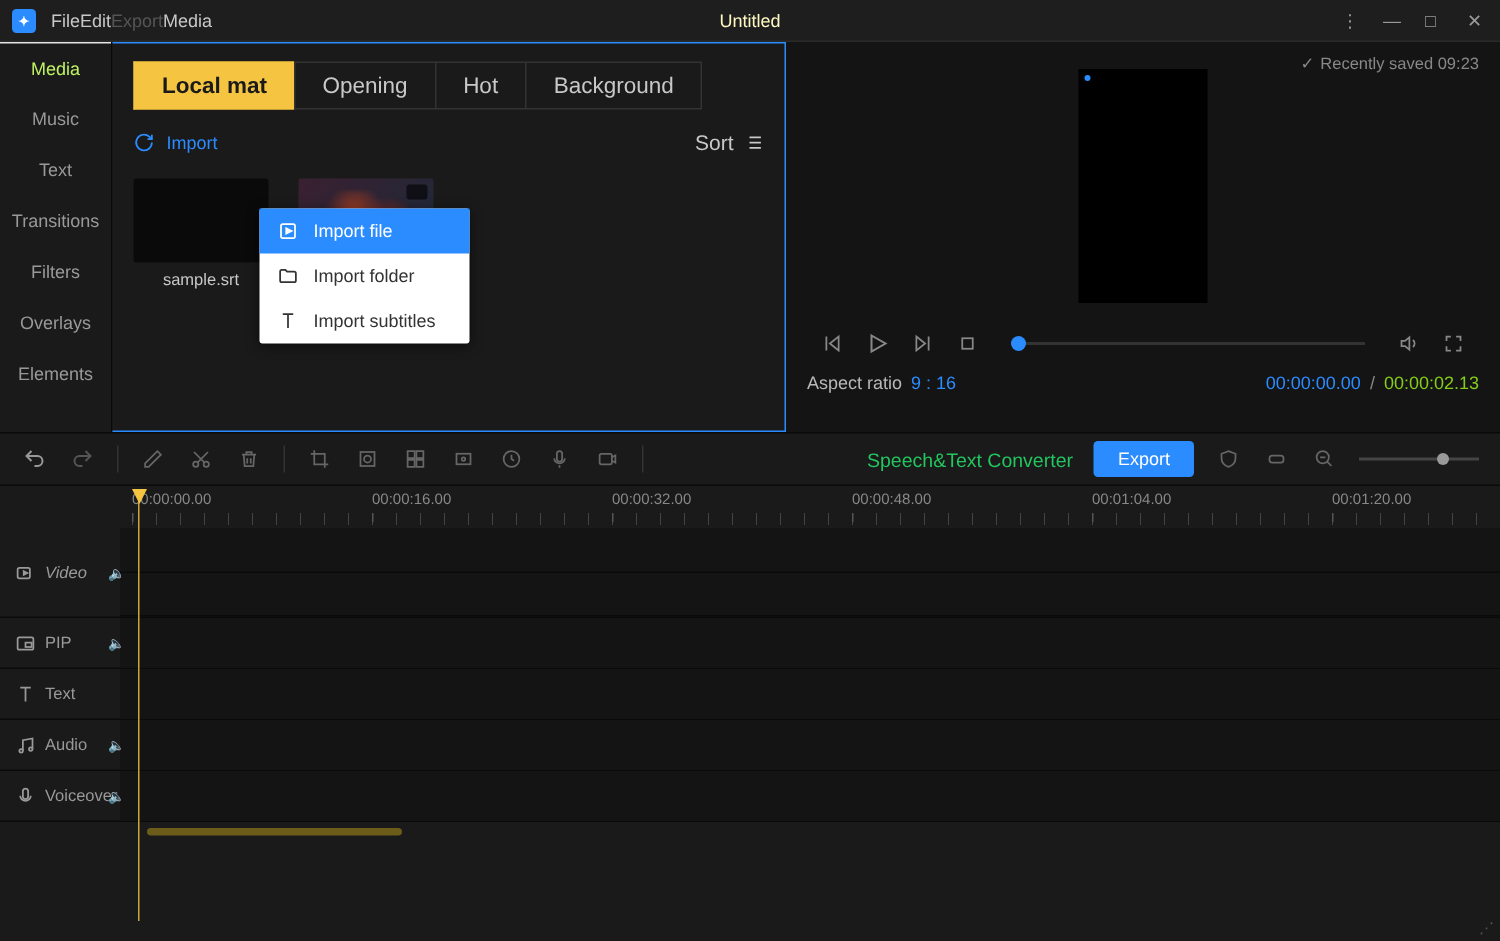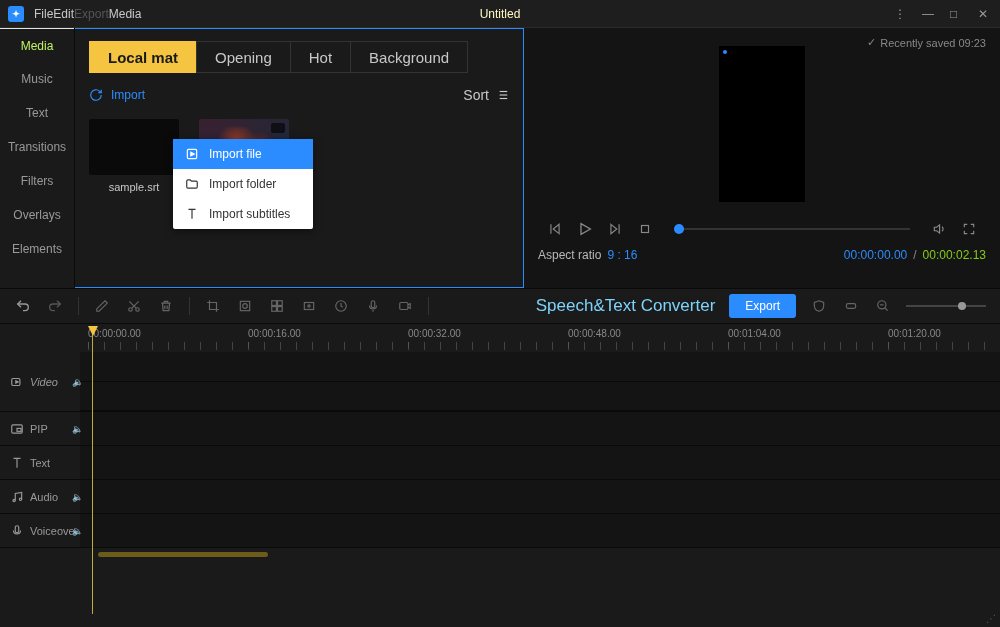--- a/index.html
+++ b/index.html
@@ -63,21 +63,21 @@
 .aspect-row .ar-val { color: #2b8cff; margin-left: 6px; }
 .aspect-row .times { margin-left: auto; display: flex; gap: 6px; }
 .aspect-row .cur { color: #2b8cff; }
 .aspect-row .sep { color: #888; }
 .aspect-row .dur { color: #84cc16; }
 
 
 .toolbar { height: 36px; background: #1a1a1a; display: flex; align-items: center; padding: 0 14px; gap: 14px; border-top: 1px solid #0a0a0a; border-bottom: 1px solid #0a0a0a; }
 .toolbar .tb { width: 18px; height: 18px; color: #666; cursor: pointer; display: inline-flex; align-items: center; justify-content: center; }
 .toolbar .div { width: 1px; height: 18px; background: #333; }
-.toolbar .speech { margin-left: auto; color: #7dd3fc; cursor: pointer; font-size: 17px; }
+.toolbar .speech { margin-left: auto; color: #22c55e; cursor: pointer; font-size: 13px; }
 .toolbar .export { background: #2b8cff; color: #fff; padding: 5px 16px; border-radius: 3px; cursor: pointer; font-size: 12px; }
 .toolbar .zoom-slider { width: 80px; height: 2px; background: #444; position: relative; }
 .toolbar .zoom-slider .zk { position: absolute; right: 20px; top: -3px; width: 8px; height: 8px; background: #999; border-radius: 50%; }
 
 
 .timeline-header { height: 28px; display: flex; align-items: flex-start; padding-left: 88px; background: #1a1a1a; position: relative; }
 .tick { position: absolute; top: 4px; color: #888; font-size: 10px; }
 .tick::after { content: ""; position: absolute; left: 0; top: 14px; width: 1px; height: 6px; background: #555; }
 .ruler { position: absolute; top: 18px; left: 88px; right: 0; height: 8px; background-image: repeating-linear-gradient(to right, #444 0, #444 1px, transparent 1px, transparent 16px); }
 .playhead { position: absolute; left: 88px; top: 2px; width: 10px; height: 10px; background: #f5c542; clip-path: polygon(0 0, 100% 0, 50% 100%); z-index: 10; }

